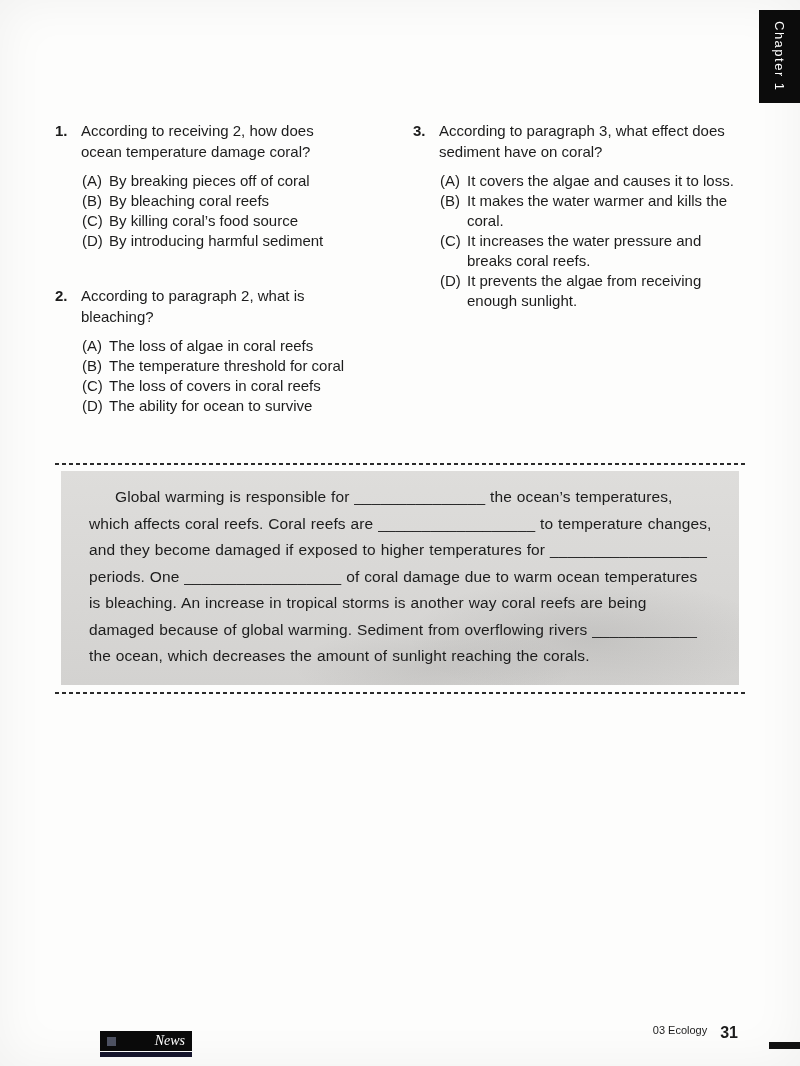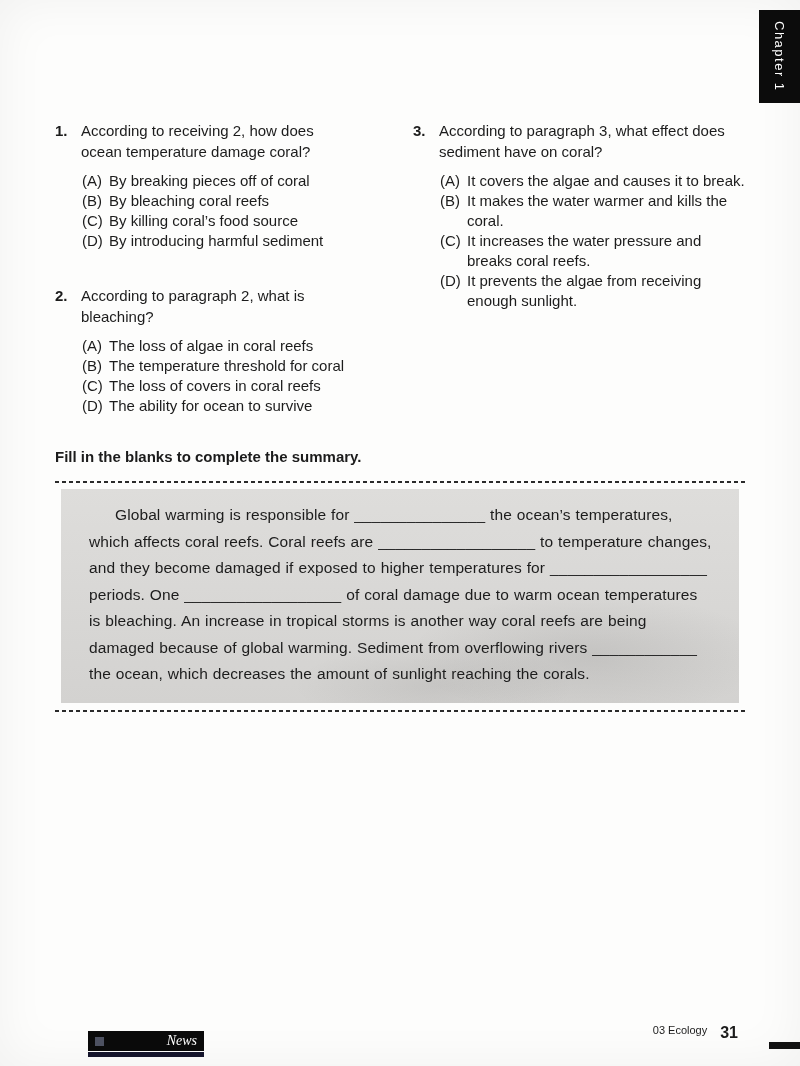--- a/index.html
+++ b/index.html
@@ -63,21 +63,21 @@
     pointer-events:none;
   }
   .summary-text{
     margin:0;
     font-size:15.5px;line-height:26.5px;
     text-indent:26px;
     letter-spacing:0.1px;
     word-spacing:0.5px;
   }
   
-  .logo{position:absolute;left:88px;bottom:9px;width:116px;}
+  .logo{position:absolute;left:100px;bottom:9px;width:92px;}
   .logo-main{
     background:#0a0a0a;color:#fff;height:20px;
     display:flex;align-items:center;justify-content:flex-end;
     padding:0 7px;
     font-family:"Liberation Serif", serif;font-style:italic;font-size:14px;
   }
   .logo-mark{
     width:9px;height:9px;background:#6a6f86;opacity:.7;
     margin-right:auto;flex:none;
   }
@@ -161,42 +161,41 @@
     <div class="col-right">
 
       <div class="question">
         <div class="q-head">
           <span class="q-num">3.</span>
           <span class="q-text">According to paragraph 3, what effect does sediment have on coral?</span>
         </div>
         <div class="options">
           <div class="option">
             <span class="opt-label">(A)</span>
-            <span class="opt-text">It covers the algae and causes it to break.</span>
+            <span class="opt-text">It covers the algae and causes it to loss.</span>
           </div>
           <div class="option">
             <span class="opt-label">(B)</span>
             <span class="opt-text">It makes the water warmer and kills the coral.</span>
           </div>
           <div class="option">
             <span class="opt-label">(C)</span>
             <span class="opt-text">It increases the water pressure and breaks coral reefs.</span>
           </div>
           <div class="option">
             <span class="opt-label">(D)</span>
             <span class="opt-text">It prevents the algae from receiving enough sunlight.</span>
           </div>
         </div>
       </div>
 
     </div>
   </div>
 
   <div class="fill-section">
-    <div class="fill-heading">Fill in the blanks to complete the summary.</div>
     <div class="dashed-line dash-top"></div>
     <div class="summary-box">
       <p class="summary-text">Global warming is responsible for _______________ the ocean’s temperatures, which affects coral reefs. Coral reefs are __________________ to temperature changes, and they become damaged if exposed to higher temperatures for __________________ periods. One __________________ of coral damage due to warm ocean temperatures is bleaching. An increase in tropical storms is another way coral reefs are being damaged because of global warming. Sediment from overflowing rivers ____________ the ocean, which decreases the amount of sunlight reaching the corals.</p>
     </div>
     <div class="dashed-line dash-bottom"></div>
   </div>
 
   <div class="logo">
     <div class="logo-main">
       <span class="logo-mark"></span>

